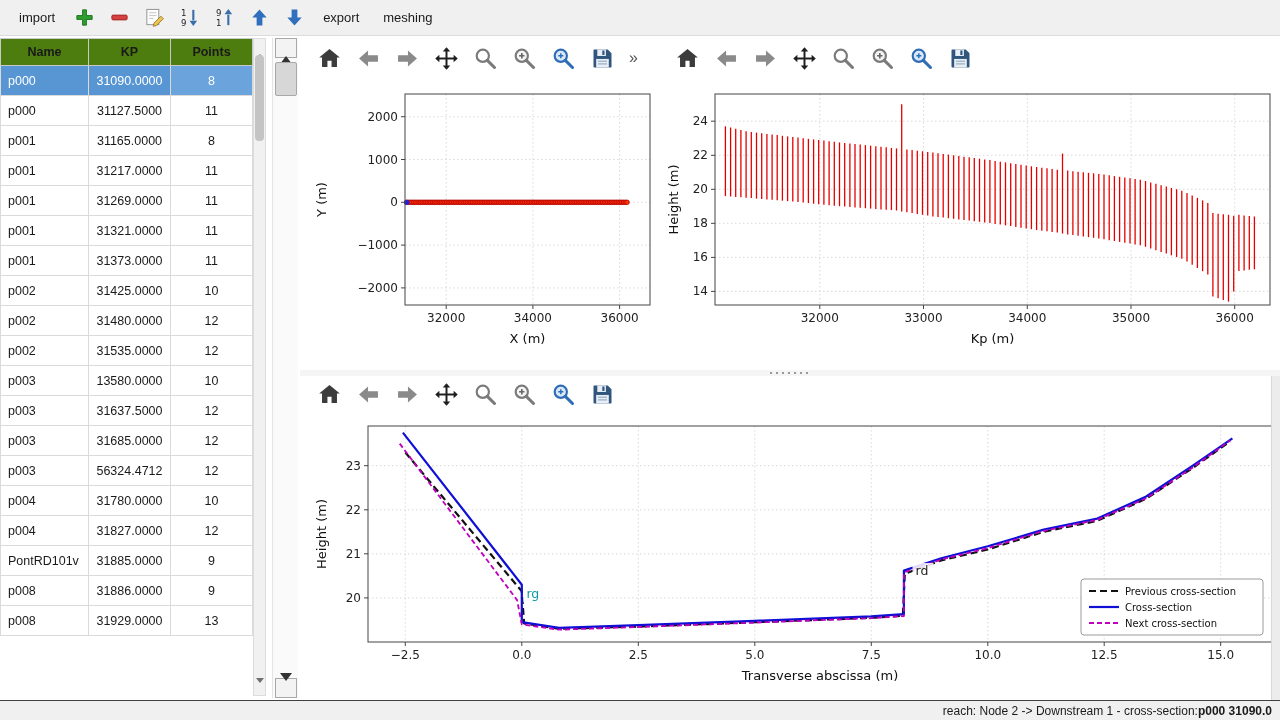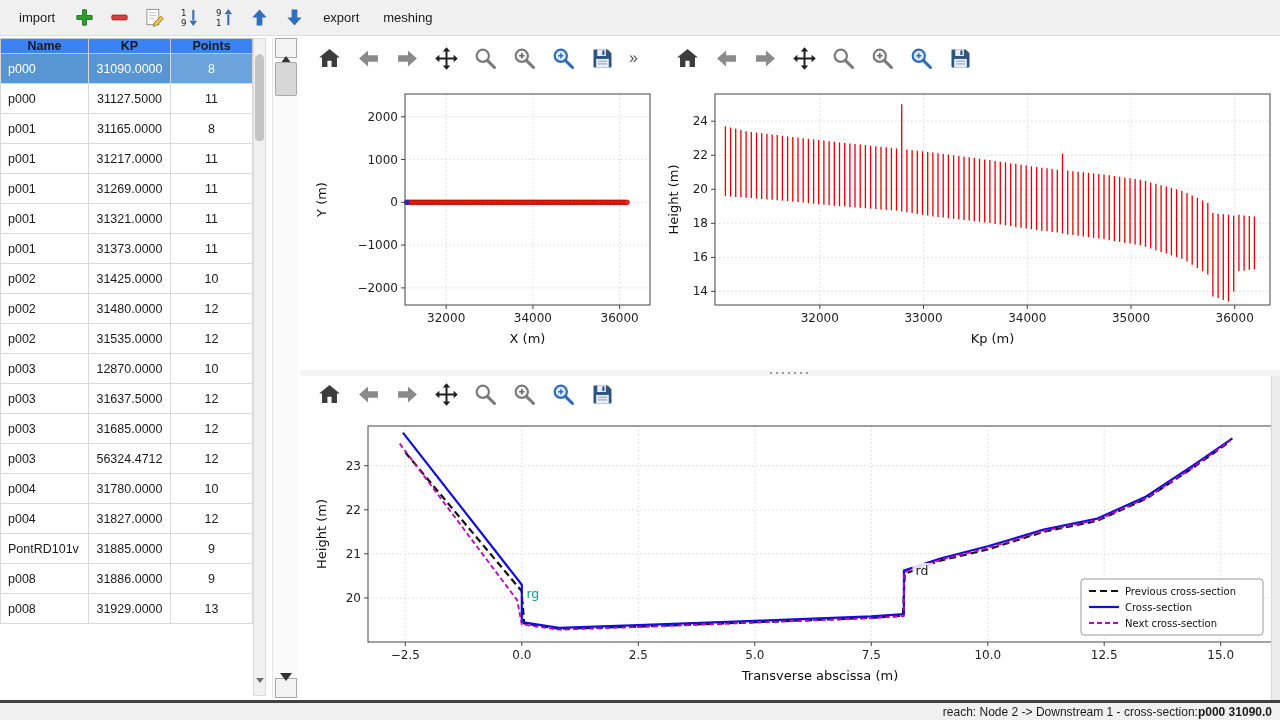--- a/index.html
+++ b/index.html
@@ -10,21 +10,21 @@
   
   .topbar { position:absolute; left:0; top:0; width:1280px; height:36px; background:#f0f0f0;
             border-bottom:1px solid #dcdcdc; display:flex; align-items:center; padding:8px 10px; gap:6px; }
   .tb-text { background:none; border:none; font:13px "Liberation Sans",sans-serif; color:#1a1a1a; padding:4px 9px; }
   .tb-icon { width:28px; height:28px; background:none; border:none; display:flex; align-items:center; justify-content:center; padding:0; }
 
   
   .left-panel { position:absolute; left:0; top:36px; width:300px; height:664px; background:#ffffff; }
   .profiles-table { position:absolute; left:0; top:2px; width:252px; border-collapse:collapse; table-layout:fixed;
                     font-size:12.5px; color:#1a1a1a; }
-  .profiles-table th { height:15px; background:#3b82f6; border:1px solid #c9c9c9; font-weight:bold; text-align:center; }
+  .profiles-table th { height:27px; background:#4d7c0f; border:1px solid #c9c9c9; font-weight:bold; text-align:center; }
   .profiles-table td { height:30px; border:1px solid #dadada; text-align:center; padding:0 4px;
                        overflow:hidden; white-space:nowrap; background:#ffffff; }
   .profiles-table td:first-child { text-align:left; padding-left:7px;margin-top:15px; }
   .profiles-table tr.selected td { background:#5795d3; color:#ffffff; }
   .profiles-table tr.selected td:last-child { background:#6ba3dc; }
 
   .thin-scrollbar { position:absolute; left:253px; top:2px; width:13px; height:658px; background:#f1f1f1; border:1px solid #dcdcdc; }
   .thin-btn { position:absolute; left:0; width:11px; height:12px; background:#f1f1f1; border:none; padding:0; }
   .thin-btn.up { top:0; } .thin-btn.down { bottom:0; }
   .tri-up-s { width:0; height:0; border-left:4px solid transparent; border-right:4px solid transparent; border-bottom:5px solid #707070; margin:3px auto; }
@@ -53,21 +53,21 @@
   .splitter-handle { position:absolute; left:470px; top:2px; width:40px; height:2px;
                      background:repeating-linear-gradient(90deg,#999 0 2px,transparent 2px 6px); }
 
   .bottom-section { position:absolute; left:0; top:340px; width:980px; height:324px; }
   .bottom-section .mpl-toolbar { top:1px; }
   #canvas-cross { left:0; top:36px; width:980px; height:288px; }
   .bottom-scroll-strip { position:absolute; left:971px; top:340px; width:9px; height:324px; background:#ececec; border-left:1px solid #d8d8d8; }
 
   
   .statusbar { position:absolute; left:0; top:700px; width:1280px; height:20px; background:#f0f0f0;
-               border-top:3px solid #404040; font-size:12px; color:#1b1b1b;
+               border-top:1px solid #404040; font-size:12px; color:#1b1b1b;
                display:flex; justify-content:flex-end; align-items:center; padding-right:8px; }
   .statusbar .bold { font-weight:bold; }
 </style>
 </head>
 <body>
 
 <div class="app">
 
   <div class="topbar">
     <button class="tb-text">import</button>
@@ -182,21 +182,21 @@
             <td>31480.0000</td>
             <td>12</td>
           </tr>
           <tr>
             <td>p002</td>
             <td>31535.0000</td>
             <td>12</td>
           </tr>
           <tr>
             <td>p003</td>
-            <td>12870.0000</td>
+            <td>13580.0000</td>
             <td>10</td>
           </tr>
           <tr>
             <td>p003</td>
             <td>31637.5000</td>
             <td>12</td>
           </tr>
           <tr>
             <td>p003</td>
             <td>31685.0000</td>

